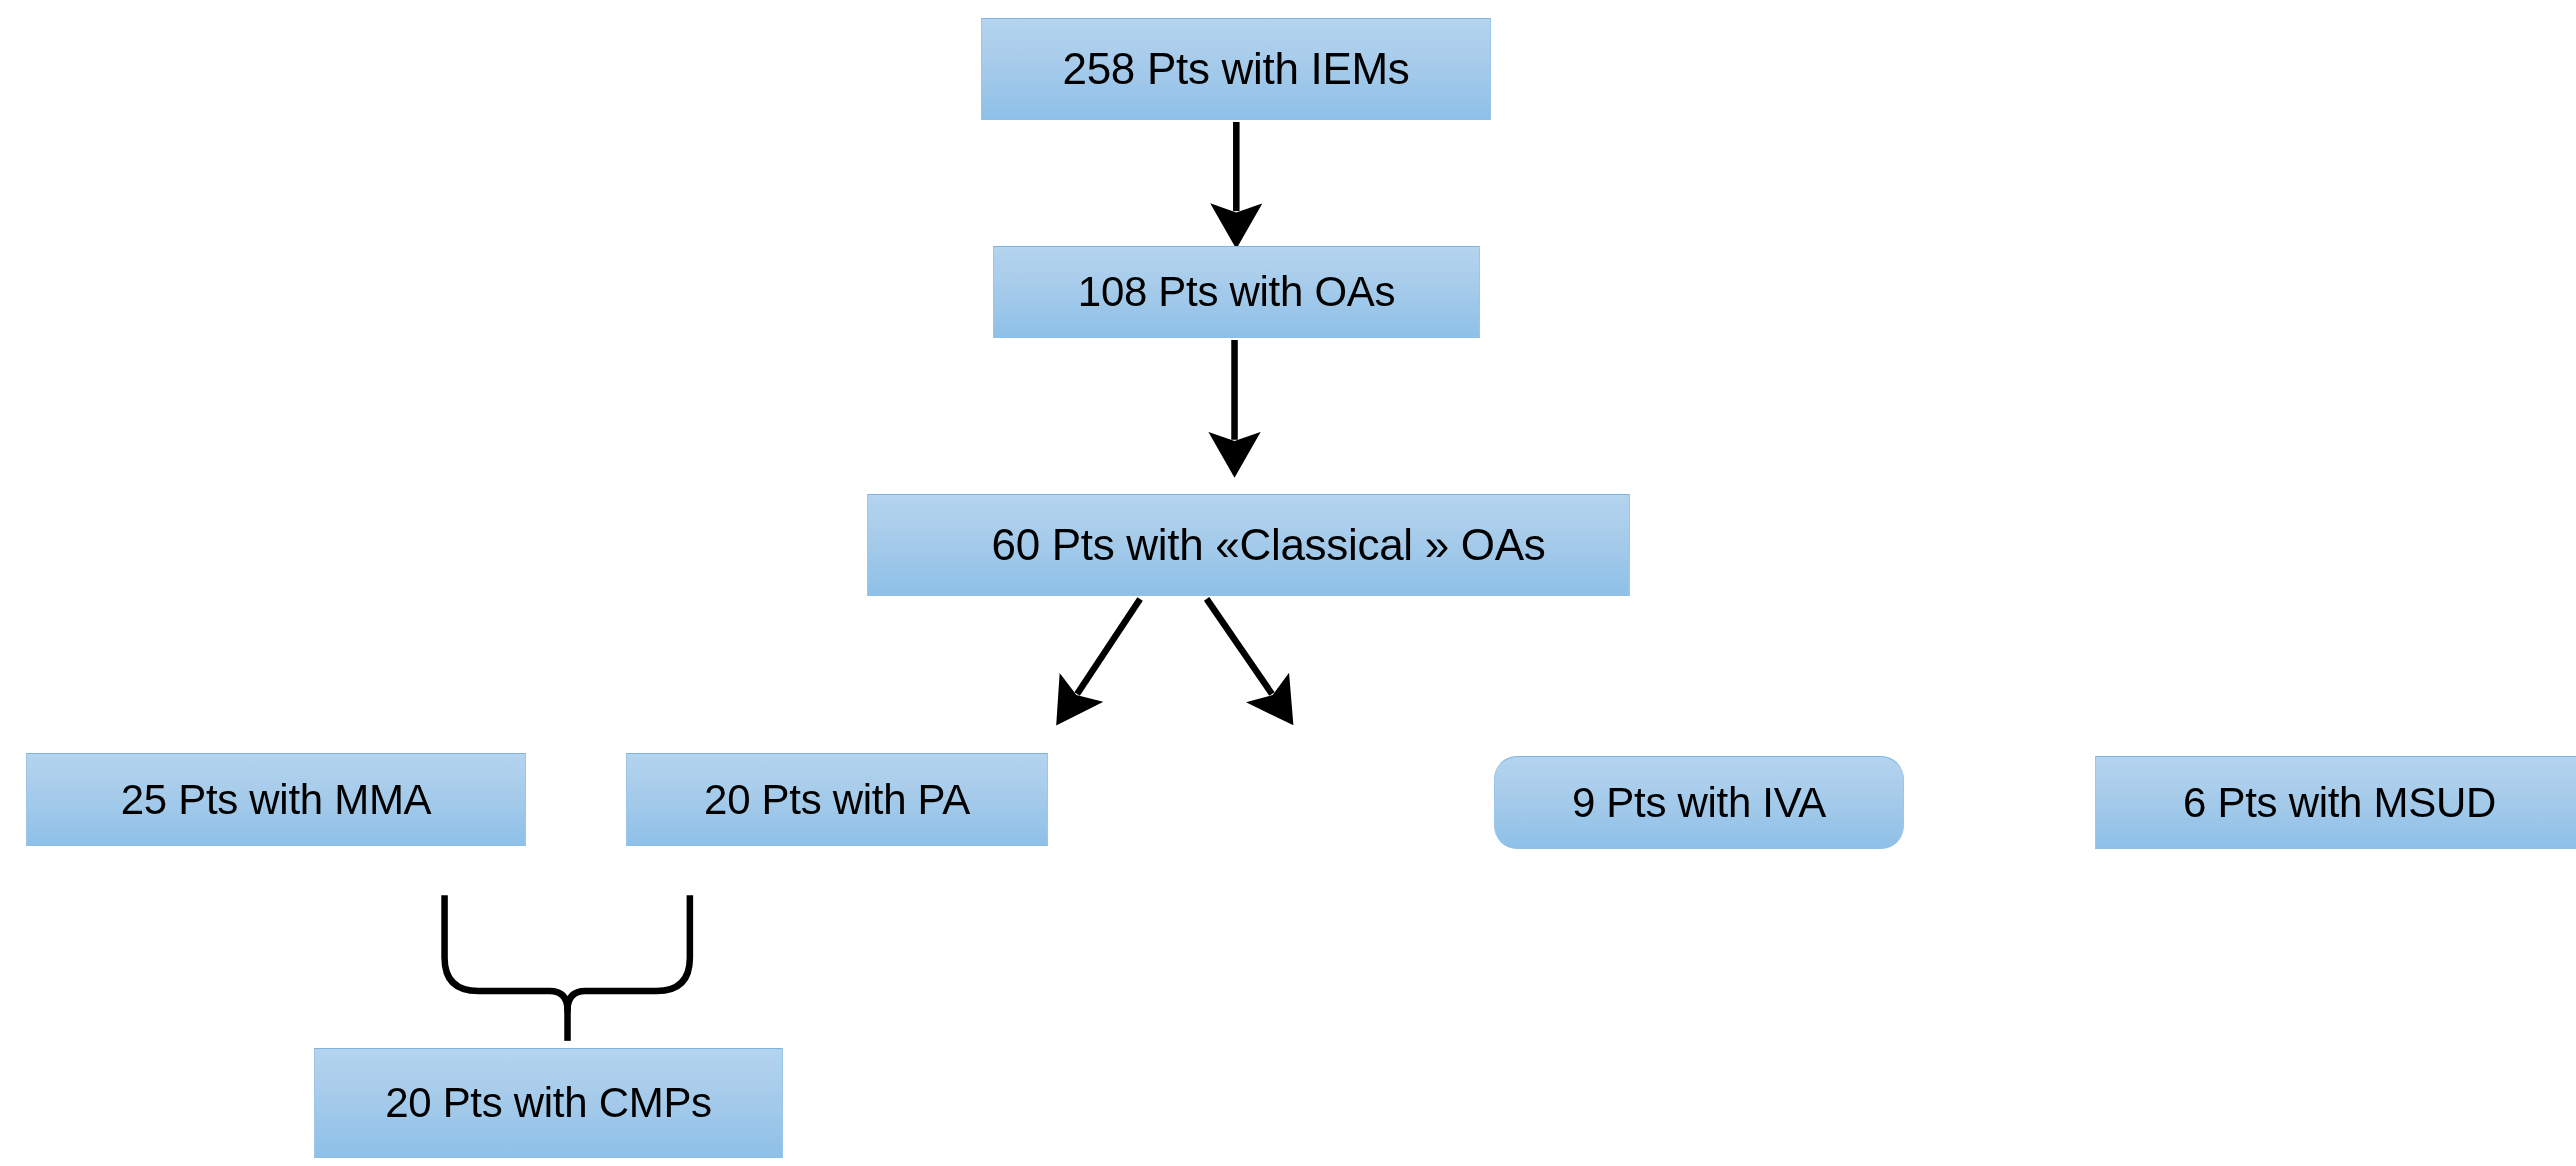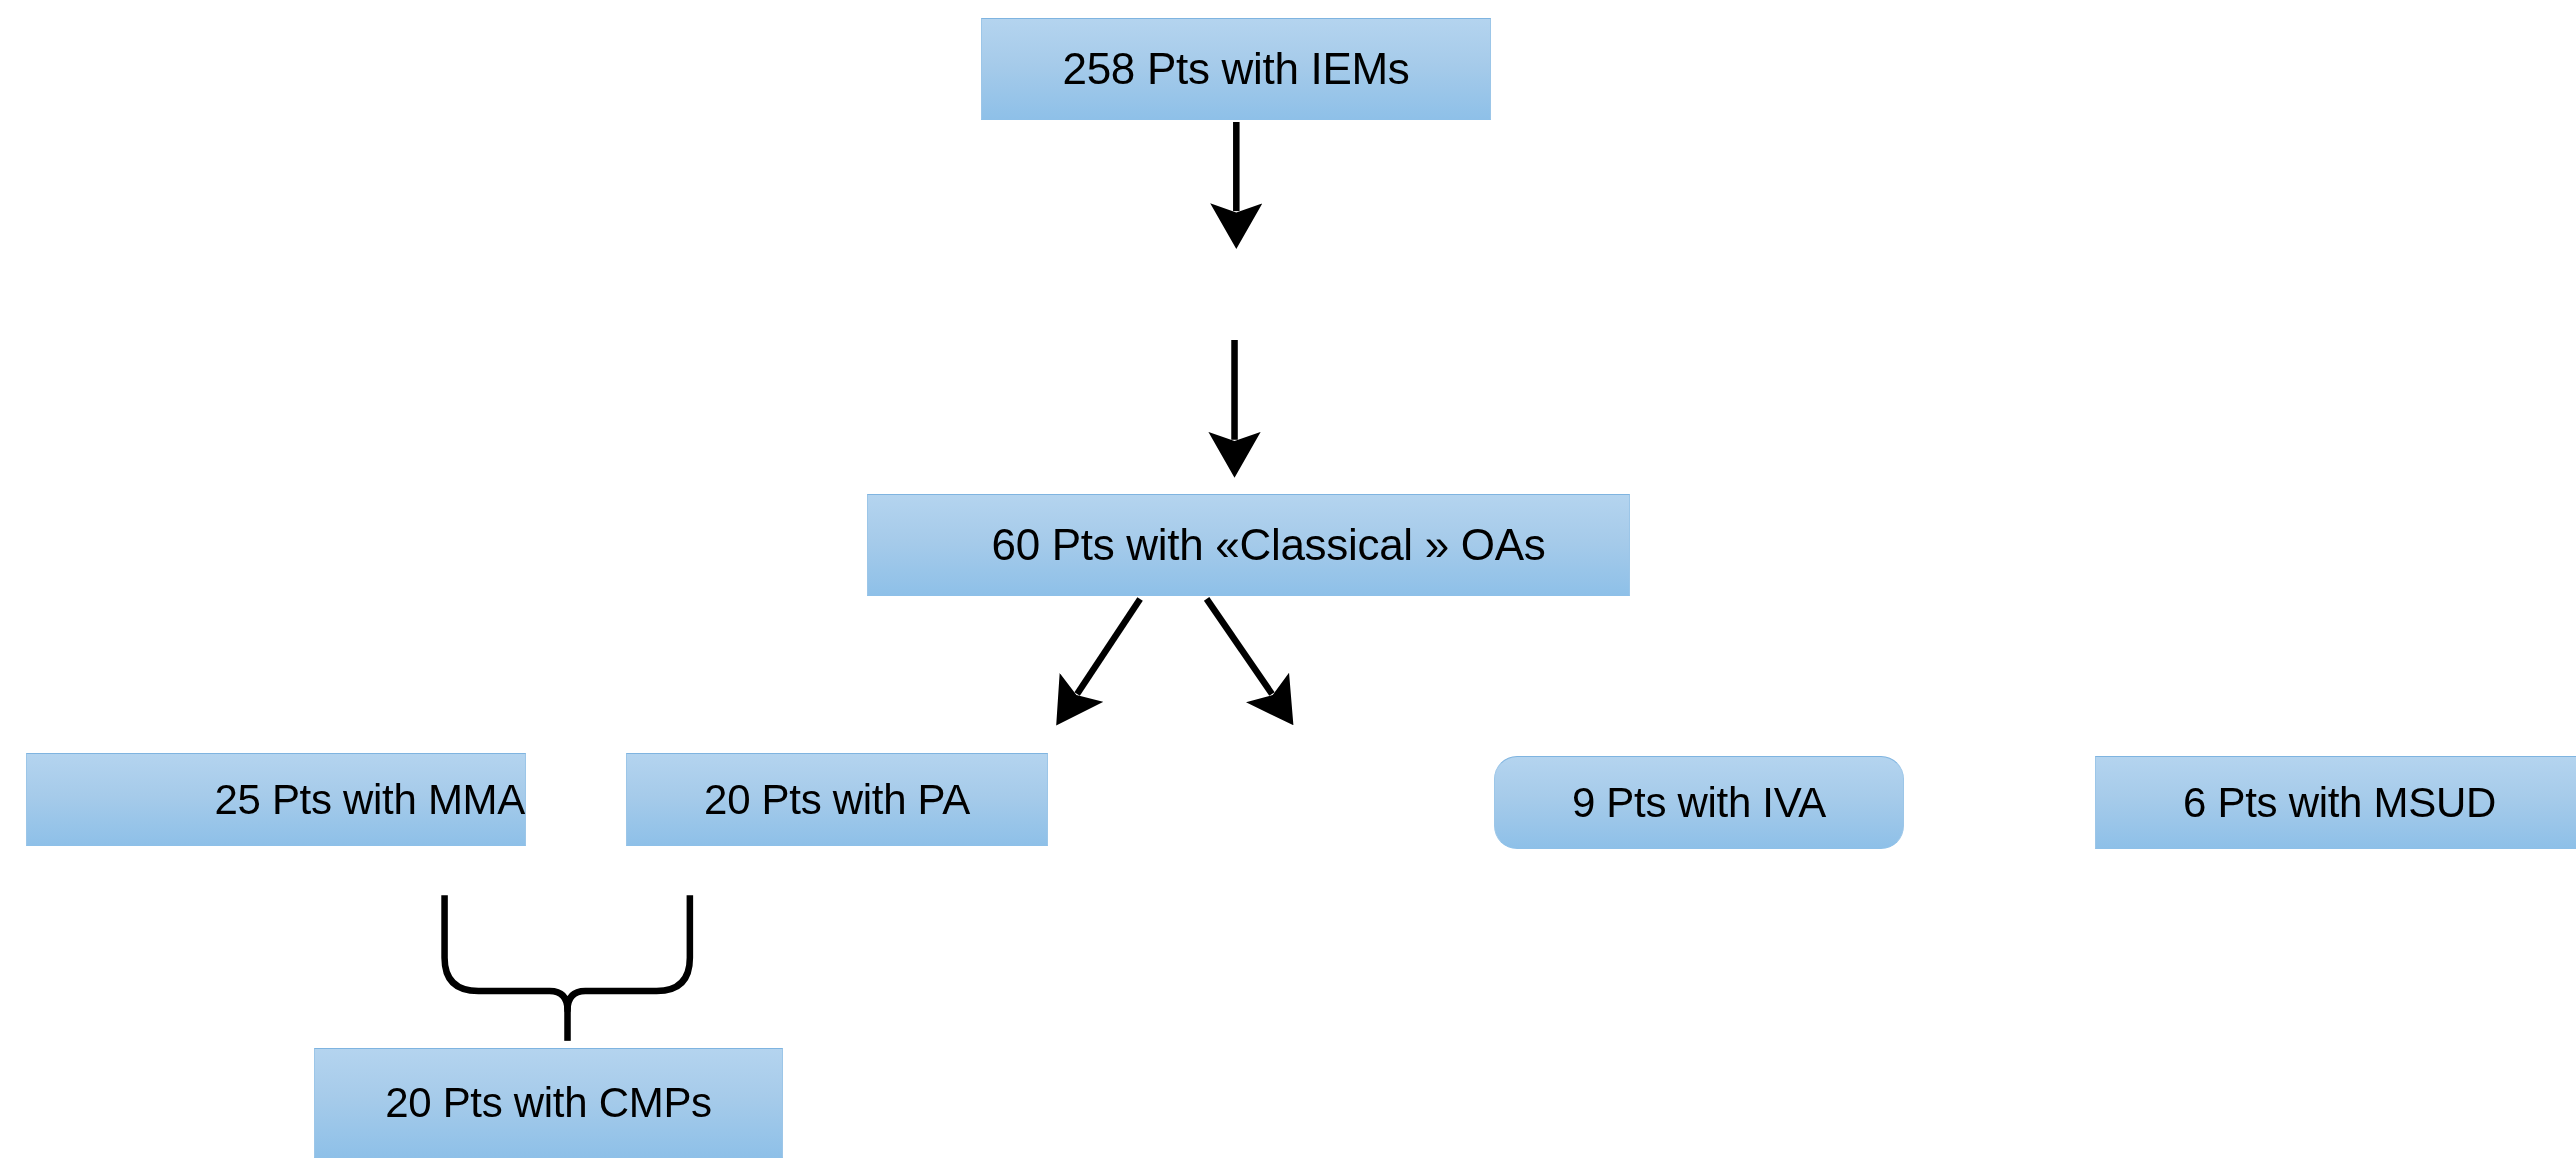--- a/index.html
+++ b/index.html
@@ -76,26 +76,29 @@
              L 1092 1668
              Q 1148 1668 1148 1612
              L 1148 1507" fill="none" stroke="#000000" stroke-width="11" stroke-linecap="butt" stroke-linejoin="round"></path>
     <line x1="942" y1="1692" x2="942" y2="1752" stroke="#000000" stroke-width="11"></line>
   </svg>
 
   <div class="node" style="left:973px; top:18px; width:510px; height:102px; font-size:44px;">
     <span>258 Pts with IEMs</span>
   </div>
 
+  <div class="node" style="left:985px; top:246px; width:487px; height:92px; font-size:42px;">
+    <span>108 Pts with OAs</span>
+  </div>
 
   <div class="node" style="left:859px; top:494px; width:763px; height:102px; font-size:44px;padding-left:40px;">
     <span>60 Pts with «Classical » OAs</span>
   </div>
 
-  <div class="node" style="left:18px; top:753px; width:500px; height:93px; font-size:42px;justify-content:flex-end;">
+  <div class="node" style="left:18px; top:753px; width:500px; height:93px; font-size:42px;">
     <span>25 Pts with MMA</span>
   </div>
 
   <div class="node" style="left:618px; top:753px; width:422px; height:93px; font-size:42px;">
     <span>20 Pts with PA</span>
   </div>
 
   <div class="node" style="left:1486px; top:756px; width:410px; height:93px; font-size:42px;border-radius:23px;">
     <span>9 Pts with IVA</span>
   </div>

